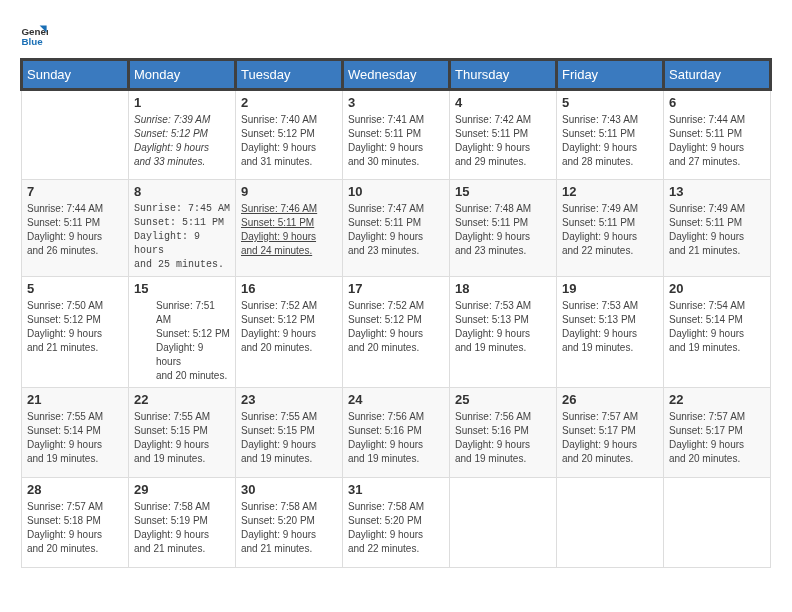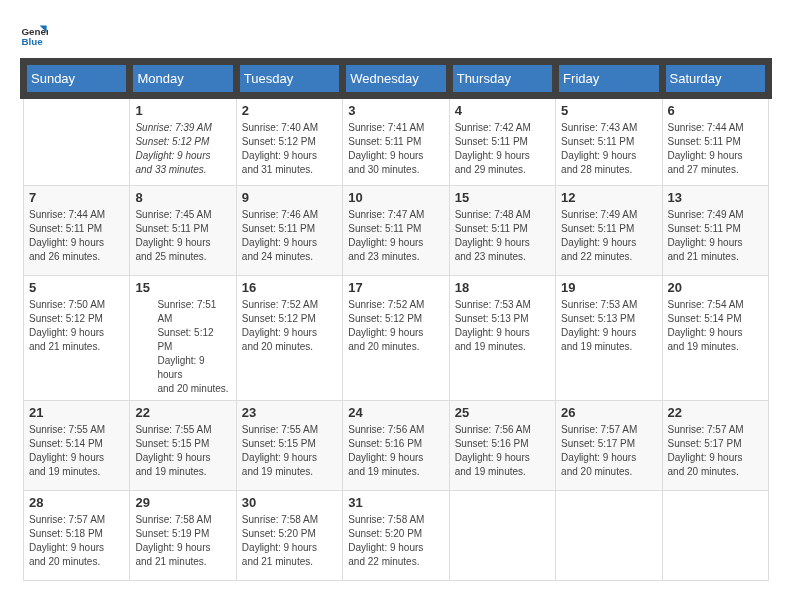--- a/index.html
+++ b/index.html
@@ -42,21 +42,21 @@
       border-collapse: collapse;
       font-size: 11px;
     }
     thead tr th {
       background-color: #3a7abf;
       color: #fff;
       padding: 6px 4px;
       text-align: left;
       font-size: 13px;
       font-weight: normal;
-      border: 7px solid #404040;
+      border: 3px solid #404040;
     }
     tbody tr td {
       vertical-align: top;
       padding: 4px 5px;
       border: 1px solid #ddd;
       height: 90px;
       width: calc(100% / 7);
       color: #333;
       background: #fff;
     }
@@ -156,28 +156,28 @@
       <tr>
         <td>
           <span class="day-number">7</span>
           <div class="day-info" style="white-space: pre-line;">Sunrise: 7:44 AM
 Sunset: 5:11 PM
 Daylight: 9 hours
 and 26 minutes.</div>
         </td>
         <td>
           <span class="day-number">8</span>
-          <div class="day-info" style="white-space: pre-line;">Sunrise: 7:45 AM
+          <div class="day-info" style="white-space: pre-line; font-family: Liberation Mono, monospace;">Sunrise: 7:45 AM
 Sunset: 5:11 PM
 Daylight: 9 hours
 and 25 minutes.</div>
         </td>
         <td>
           <span class="day-number">9</span>
-          <div class="day-info" style="white-space: pre-line;">Sunrise: 7:46 AM
+          <div class="day-info" style="white-space: pre-line; text-decoration: underline;">Sunrise: 7:46 AM
 Sunset: 5:11 PM
 Daylight: 9 hours
 and 24 minutes.</div>
         </td>
         <td>
           <span class="day-number">10</span>
           <div class="day-info" style="white-space: pre-line;">Sunrise: 7:47 AM
 Sunset: 5:11 PM
 Daylight: 9 hours
 and 23 minutes.</div>

